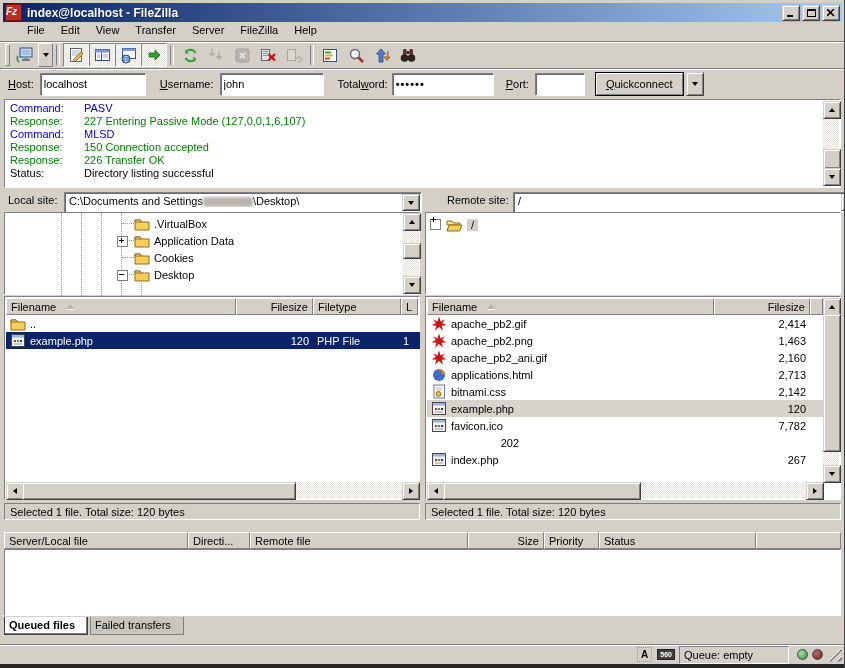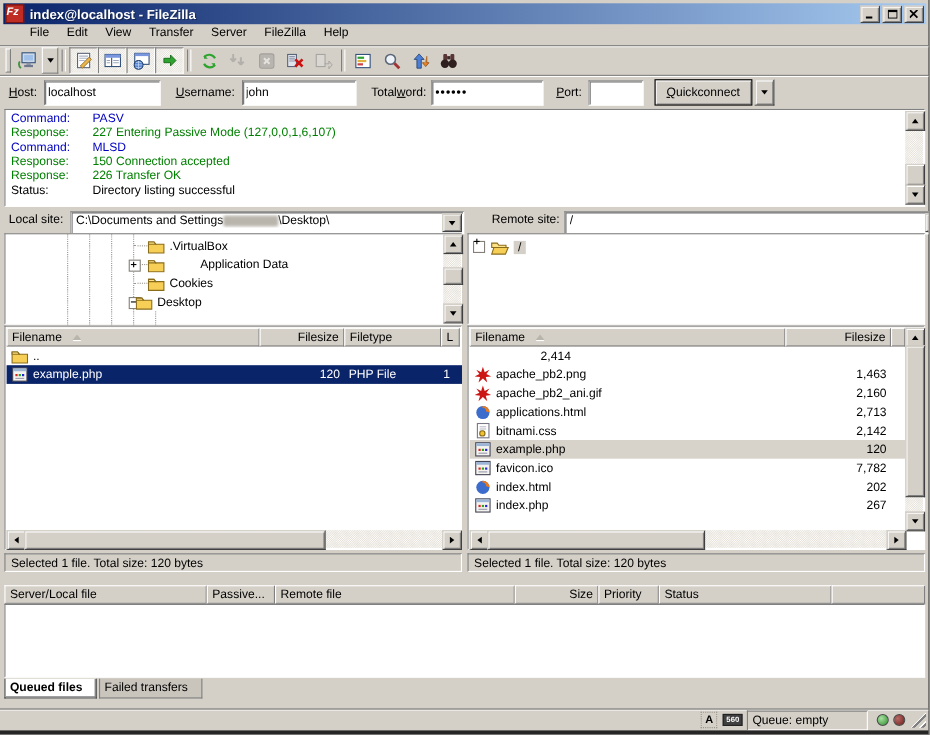--- a/index.html
+++ b/index.html
@@ -332,38 +332,38 @@
       <svg class="ticon" width="16" height="14">
           <path d="M1 3 h5 l1.5 2 H15 v8 H1 Z" fill="#f7cf56" stroke="#8a6d1a"></path>
           <path d="M1 3 h5 l1.5 2 H1 Z" fill="#fde28a" stroke="#8a6d1a"></path>
         </svg>
       <span>.VirtualBox</span>
     </div>
     <div class="expander" style="left:112px;top:23px;">
         <i class="exp-h"></i>
         <i class="exp-v"></i>
       </div>
-    <div class="trow" style="left:129px;top:19px;gap:28px;">
+    <div class="trow" style="left:129px;top:19px;">
       <svg class="ticon" width="16" height="14">
           <path d="M1 3 h5 l1.5 2 H15 v8 H1 Z" fill="#f7cf56" stroke="#8a6d1a"></path>
           <path d="M1 3 h5 l1.5 2 H1 Z" fill="#fde28a" stroke="#8a6d1a"></path>
         </svg>
       <span>Application Data</span>
     </div>
     <div class="trow" style="left:129px;top:36px;">
       <svg class="ticon" width="16" height="14">
           <path d="M1 3 h5 l1.5 2 H15 v8 H1 Z" fill="#f7cf56" stroke="#8a6d1a"></path>
           <path d="M1 3 h5 l1.5 2 H1 Z" fill="#fde28a" stroke="#8a6d1a"></path>
         </svg>
       <span>Cookies</span>
     </div>
     <div class="expander" style="left:112px;top:57px;">
         <i class="exp-h"></i>
       </div>
-    <div class="trow" style="left:118px;top:53px;">
+    <div class="trow" style="left:129px;top:53px;">
       <svg class="ticon" width="16" height="14">
           <path d="M1 3 h5 l1.5 2 H15 v8 H1 Z" fill="#f7cf56" stroke="#8a6d1a"></path>
           <path d="M1 3 h5 l1.5 2 H1 Z" fill="#fde28a" stroke="#8a6d1a"></path>
         </svg>
       <span>Desktop</span>
     </div>
 
     <div class="vscroll checker" style="right:0;top:0;height:81px;">
       <div class="sbtn raised2" style="top:0;">
           <span class="t-up"></span>
@@ -450,20 +450,26 @@
           <span>Filename</span>
           <span class="sort-asc"></span>
         </div>
       <div class="hcell num" style="width:96px;">
           <span>Filesize</span>
         </div>
       <div class="hcell" style="flex:1;"></div>
     </div>
 
     <div class="frow" style="left:1px;top:18px;width:397px;">
+      <div class="fcell" style="width:287px;">
+          <svg class="ticon" width="16" height="15">
+            <path d="M8 0.5 L9.6 5.4 L14 3.2 L11.2 7 L15.5 9.2 L10.6 9.8 L12 14.8 L8 11 L4 14.8 L5.4 9.8 L0.5 9.2 L4.8 7 L2 3.2 L6.4 5.4 Z" fill="#cc1515"></path>
+          </svg>
+          <span>apache_pb2.gif</span>
+        </div>
       <div class="fcell num" style="width:96px;">2,414</div>
     </div>
     <div class="frow" style="left:1px;top:35px;width:397px;">
       <div class="fcell" style="width:287px;">
           <svg class="ticon" width="16" height="15">
             <path d="M8 0.5 L9.6 5.4 L14 3.2 L11.2 7 L15.5 9.2 L10.6 9.8 L12 14.8 L8 11 L4 14.8 L5.4 9.8 L0.5 9.2 L4.8 7 L2 3.2 L6.4 5.4 Z" fill="#cc1515"></path>
           </svg>
           <span>apache_pb2.png</span>
         </div>
       <div class="fcell num" style="width:96px;">1,463</div>
@@ -520,27 +526,20 @@
             <rect x="4" y="7" width="2" height="2" fill="#d22"></rect>
             <rect x="7" y="7" width="2" height="2" fill="#2a2"></rect>
             <rect x="10" y="7" width="2" height="2" fill="#22d"></rect>
             <rect x="4" y="10.5" width="8" height="1" fill="#99a"></rect>
           </svg>
           <span>favicon.ico</span>
         </div>
       <div class="fcell num" style="width:96px;">7,782</div>
     </div>
     <div class="frow" style="left:1px;top:137px;width:397px;">
-      <div class="fcell" style="width:287px;">
-          <svg class="ticon" width="16" height="15">
-            <circle cx="8" cy="8" r="6" fill="#3c6ccc"></circle>
-            <path d="M8 2 a6 6 0 0 1 6 6 l-3 -1 a3.5 3.5 0 0 0 -4 -3.5 Z" fill="#e87c1e"></path>
-          </svg>
-          <span>index.html</span>
-        </div>
       <div class="fcell num" style="width:96px;">202</div>
     </div>
     <div class="frow" style="left:1px;top:154px;width:397px;">
       <div class="fcell" style="width:287px;">
           <svg class="ticon" width="16" height="15">
             <rect x="1.5" y="1.5" width="13" height="12" fill="#f4f3ef" stroke="#445"></rect>
             <rect x="2" y="2" width="12" height="2.5" fill="#9cb6d8"></rect>
             <rect x="4" y="7" width="2" height="2" fill="#d22"></rect>
             <rect x="7" y="7" width="2" height="2" fill="#2a2"></rect>
             <rect x="10" y="7" width="2" height="2" fill="#22d"></rect>
@@ -572,21 +571,21 @@
   </div>
   <div class="abs status-line" style="left:425px;top:503px;width:416px;">
     <span>Selected 1 file. Total size: 120 bytes</span>
   </div>
 
   <div id="queue-hdr" class="abs">
     <div class="hcell" style="width:184px;">
         <span>Server/Local file</span>
       </div>
     <div class="hcell" style="width:62px;">
-        <span>Passive...</span>
+        <span>Directi...</span>
       </div>
     <div class="hcell" style="width:218px;">
         <span>Remote file</span>
       </div>
     <div class="hcell num" style="width:76px;">
         <span>Size</span>
       </div>
     <div class="hcell" style="width:55px;">
         <span>Priority</span>
       </div>

